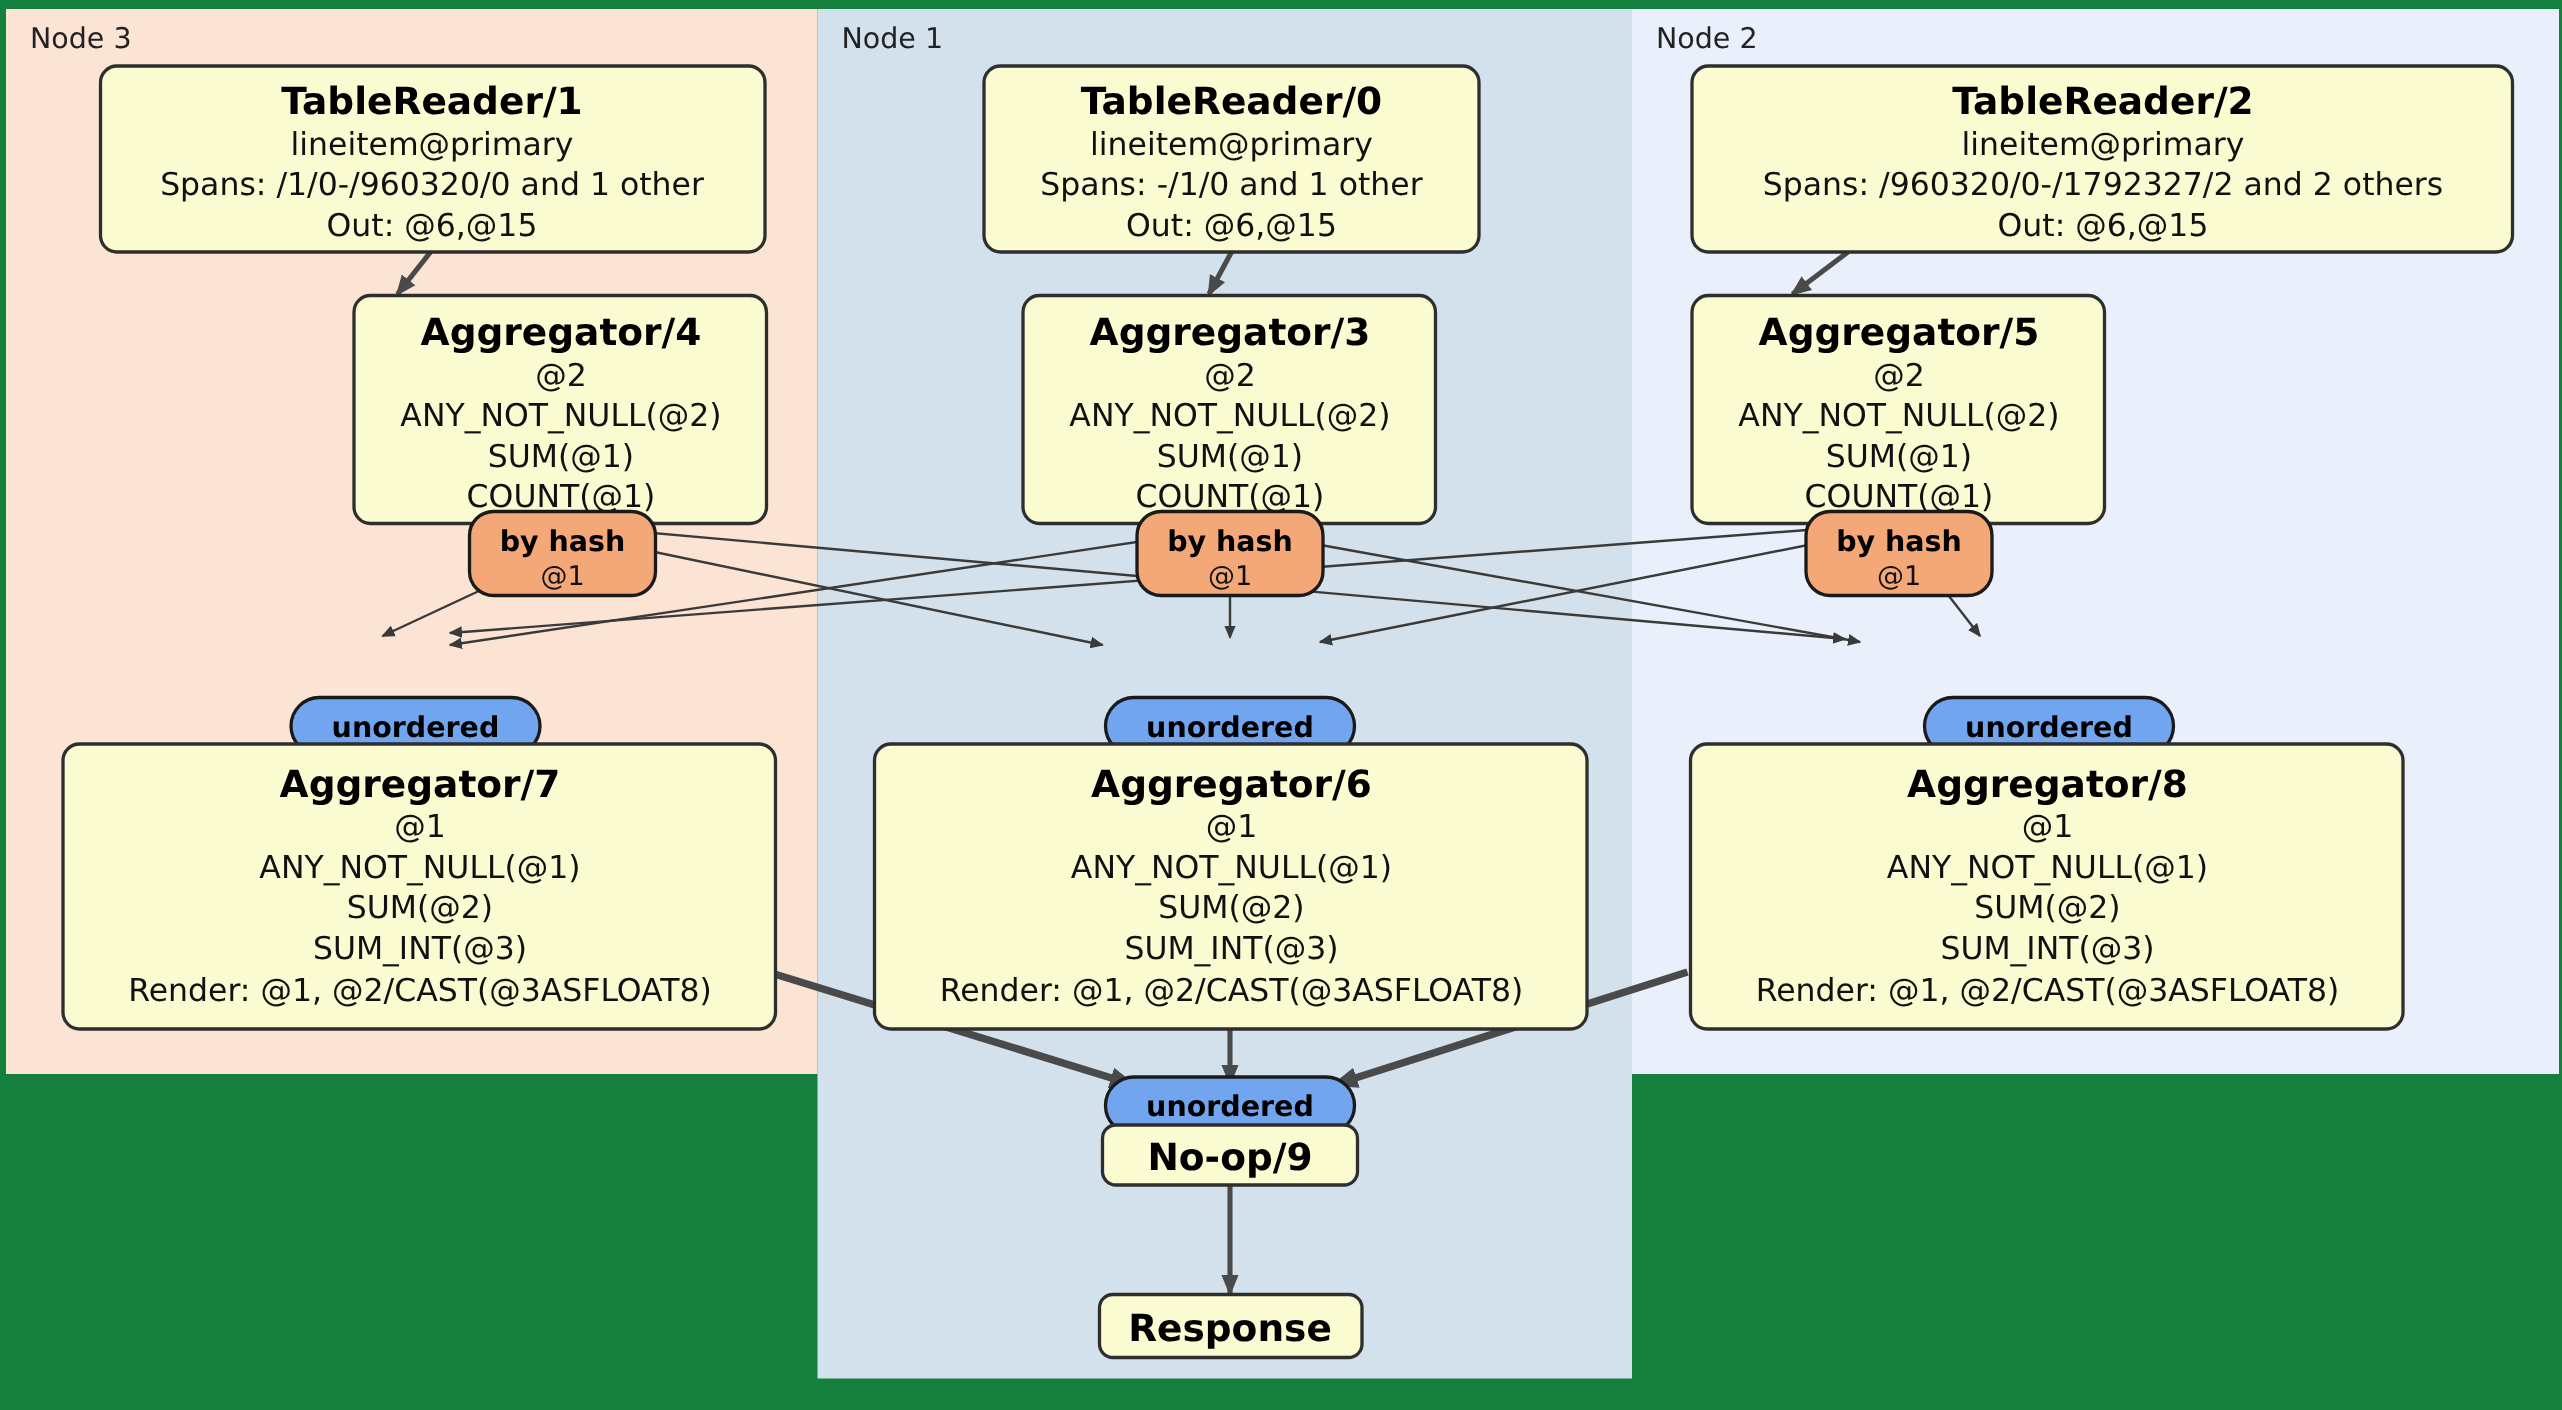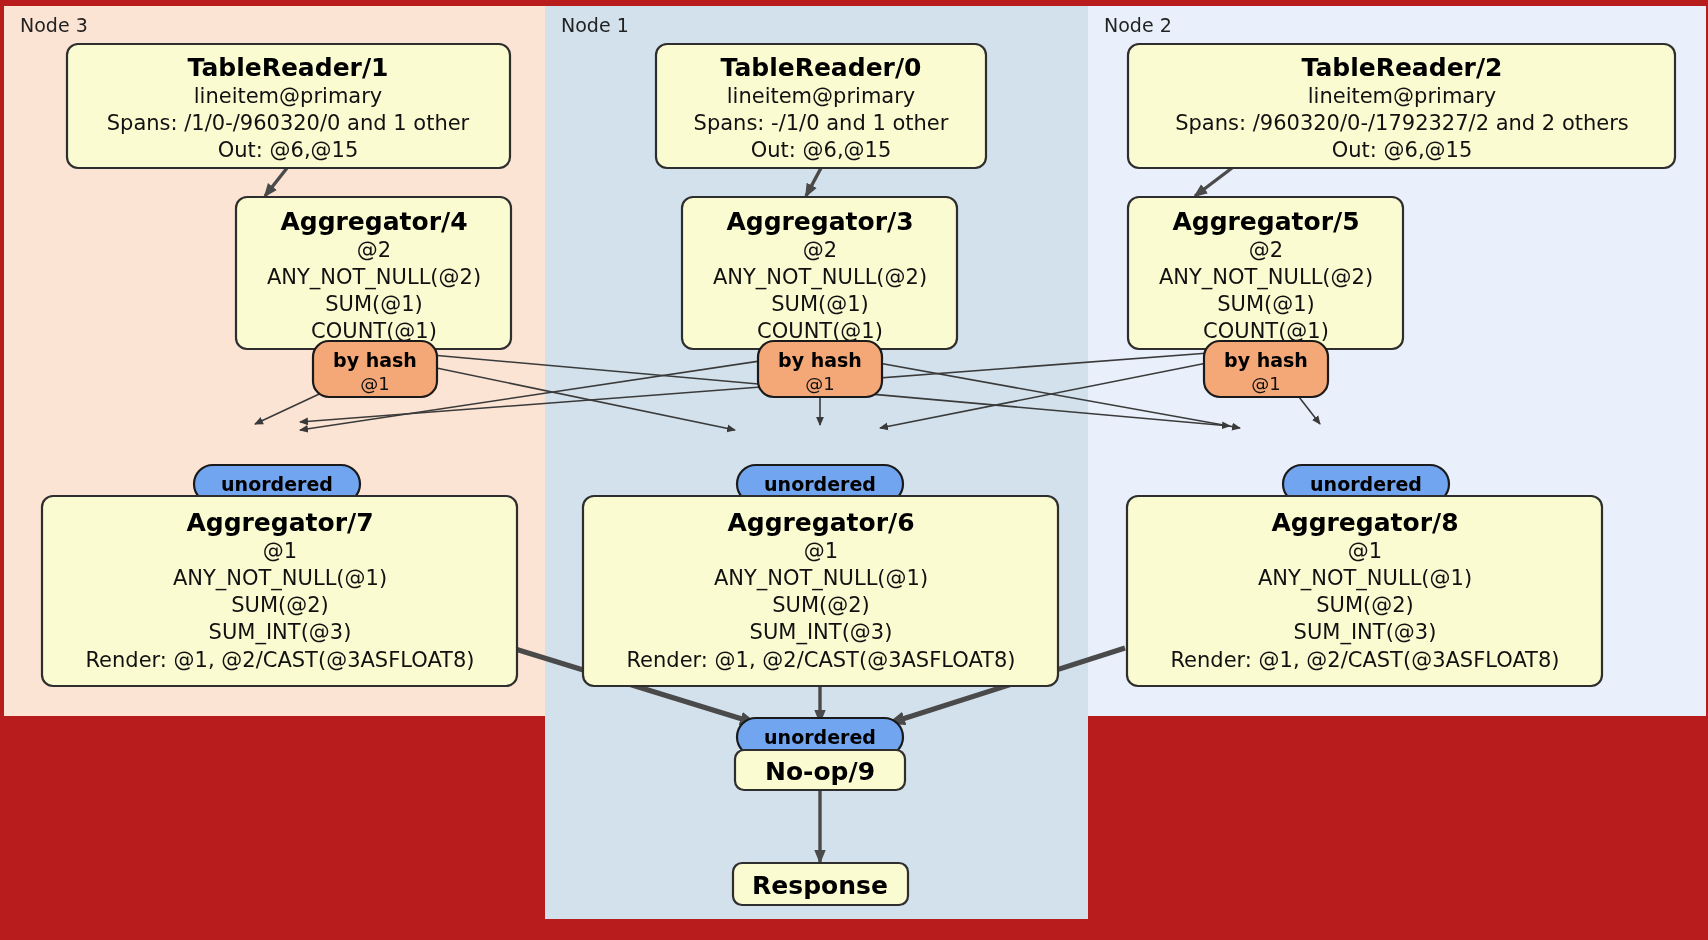--- a/index.html
+++ b/index.html
@@ -4,21 +4,21 @@
 <style>
   html, body {
     margin: 0;
     padding: 0;
     background: #ffffff;
   }
   #canvas {
     position: relative;
     width: 1708px;
     height: 940px;
-    background: #b91c1c;
+    background: #15803d;
     font-family: "DejaVu Sans", "Liberation Sans", sans-serif;
     overflow: hidden;
   }
   svg.diagram {
     position: absolute;
     left: 0;
     top: 0;
     width: 1708px;
     height: 940px;
   }

